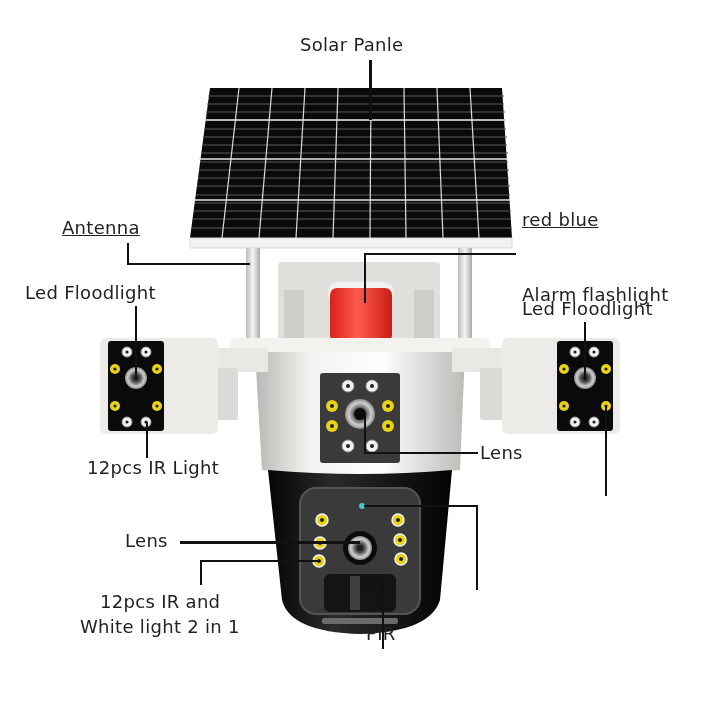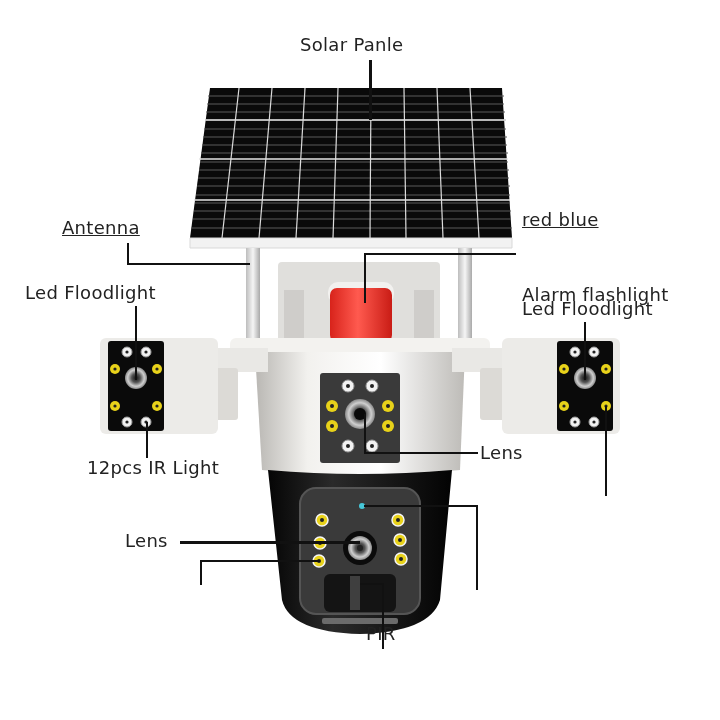--- a/index.html
+++ b/index.html
@@ -264,15 +264,17 @@
 
   <div class="lbl" style="left:300px;top:35px;">Solar Panle</div>
   <div class="lbl" style="left:62px;top:218px;text-decoration:underline;">Antenna</div>
   <div class="lbl" style="left:522px;top:210px;text-decoration:underline;">red blue</div>
   <div class="lbl" style="left:522px;top:263px;margin-top:22px;">Alarm flashlight</div>
   <div class="lbl" style="left:25px;top:283px;">Led Floodlight</div>
   <div class="lbl" style="left:522px;top:299px;">Led Floodlight</div>
   <div class="lbl" style="left:63px;top:458px;margin-left:24px;">12pcs IR Light</div>
   <div class="lbl" style="left:480px;top:443px;">Lens</div>
   <div class="lbl" style="left:125px;top:531px;">Lens</div>
+  <div class="lbl" style="left:100px;top:592px;">12pcs  IR and</div>
+  <div class="lbl" style="left:80px;top:617px;">White light 2 in 1</div>
   <div class="lbl" style="left:366px;top:624px;">PIR</div>
 
 </div>
 
 </body></html>

